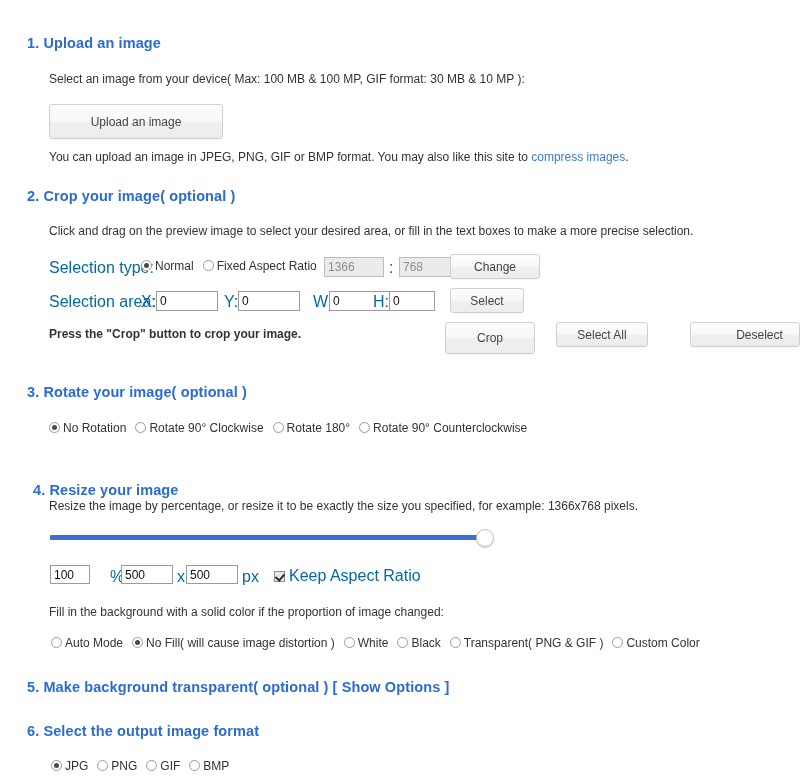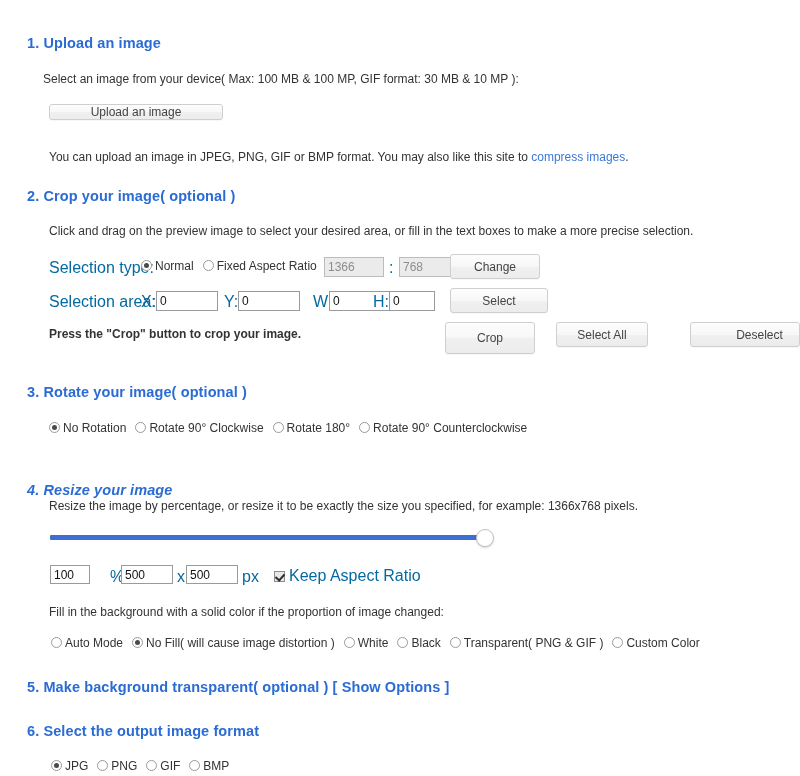--- a/index.html
+++ b/index.html
@@ -121,23 +121,23 @@
 
   .lbl{position:absolute;font-size:16px;color:#0369a1;white-space:nowrap;}
 </style>
 </head>
 <body>
 
 <div class="page">
 
   <h2 class="section-title" style="left:27px;top:35px;">1. Upload an image</h2>
 
-  <div class="para" style="left:43px;top:72px;">Select an image from your device( Max: 100 MB &amp; 100 MP, GIF format: 30 MB &amp; 10 MP ):</div>
-
-  <div class="btn" style="left:49px;top:104px;width:174px;height:16px;">Upload an image</div>
+  <div class="para" style="left:49px;top:72px;">Select an image from your device( Max: 100 MB &amp; 100 MP, GIF format: 30 MB &amp; 10 MP ):</div>
+
+  <div class="btn" style="left:49px;top:104px;width:174px;height:35px;">Upload an image</div>
 
 
   <div class="para" style="left:49px;top:150px;">
     <span>You can upload an image in JPEG, PNG, GIF or BMP format. You may also like this site to </span><a class="link" href="#">compress images</a><span>.</span>
   </div>
 
   <h2 class="section-title" style="left:27px;top:188px;">2. Crop your image( optional )</h2>
 
   <div class="para" style="left:49px;top:224px;text-align:right;">Click and drag on the preview image to select your desired area, or fill in the text boxes to make a more precise selection.</div>
 
@@ -160,35 +160,35 @@
 
   <div class="lbl" style="left:224px;top:293px;">Y:</div>
   <input class="tinput" style="left: 238px; top: 291px; width: 62px;" value="0">
 
   <div class="lbl" style="left:313px;top:293px;">W:</div>
   <input class="tinput" style="left: 329px; top: 291px; width: 62px;" value="0">
 
   <div class="lbl" style="left:373px;top:293px;">H:</div>
   <input class="tinput" style="left: 389px; top: 291px; width: 46px;" value="0">
 
-  <div class="btn" style="left:450px;top:288px;width:98px;height:25px;">Select</div>
+  <div class="btn" style="left:450px;top:288px;width:74px;height:25px;">Select</div>
 
   <div class="para" style="left:49px;top:327px;font-weight:bold;">Press the "Crop" button to crop your image.</div>
 
   <div class="btn" style="left:445px;top:322px;width:90px;height:32px;">Crop</div>
   <div class="btn" style="left:556px;top:322px;width:92px;height:25px;">Select All</div>
   <div class="btn" style="left:690px;top:322px;width:110px;height:25px;padding-left:29px;">Deselect</div>
 
   <h2 class="section-title" style="left:27px;top:384px;">3. Rotate your image( optional )</h2>
 
   <div class="optrow" style="left:49px;top:421px;">
     <span class="opt"><span class="radio checked"></span><span>No Rotation</span></span><span class="opt"><span class="radio"></span><span>Rotate 90° Clockwise</span></span><span class="opt"><span class="radio"></span><span>Rotate 180°</span></span><span class="opt"><span class="radio"></span><span>Rotate 90° Counterclockwise</span></span>
   </div>
 
-  <h2 class="section-title" style="left:27px;top:482px;font-style:italic;">4. Resize your image</h2>
+  <h2 class="section-title" style="left:33px;top:482px;">4. Resize your image</h2>
 
   <div class="para" style="left:49px;top:499px;">Resize the image by percentage, or resize it to be exactly the size you specified, for example: 1366x768 pixels.</div>
 
   <div class="slider" style="left:50px;top:529px;width:444px;height:18px;">
     <div class="track" style="width:432px;"></div>
     <div class="knob" style="left:426px;"></div>
   </div>
 
   <input class="tinput" style="left: 50px; top: 565px; width: 40px; height: 19px;" value="100">
   <div class="lbl" style="left:110px;top:568px;">%</div>

